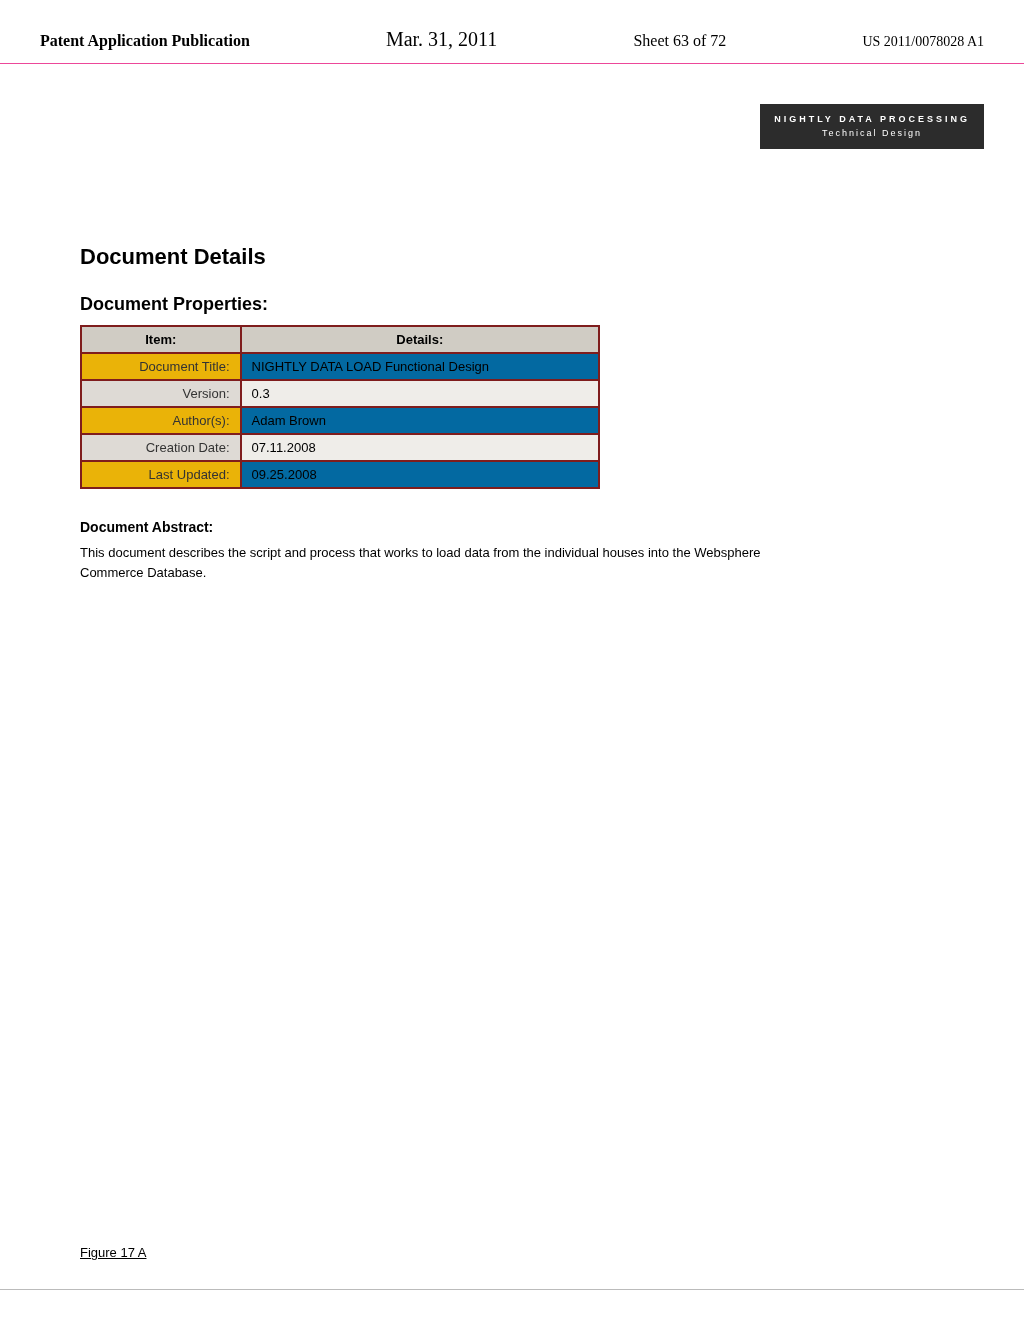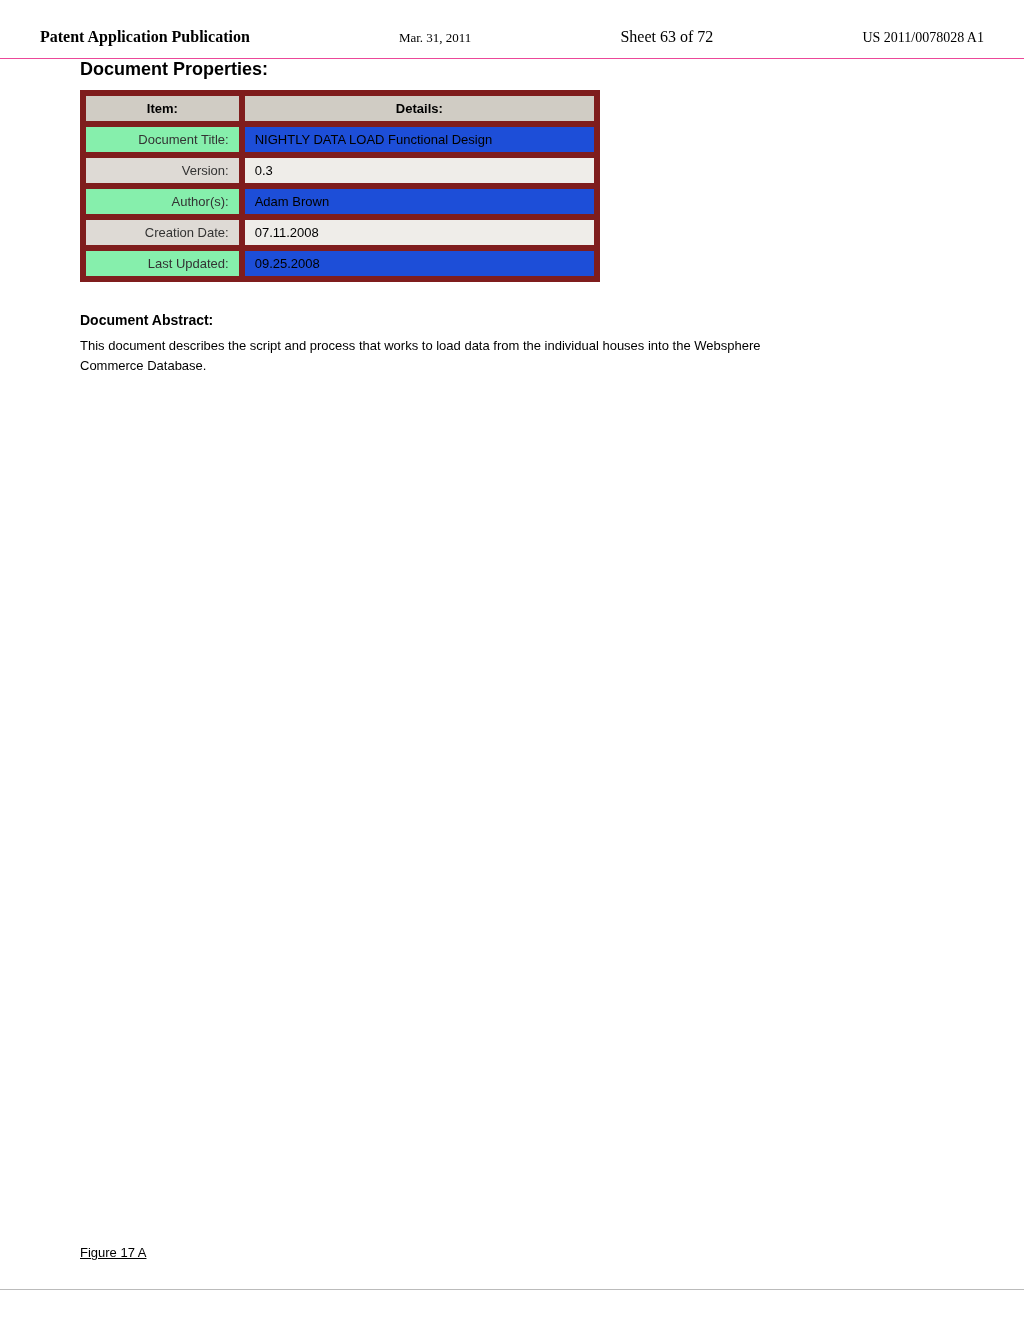--- a/index.html
+++ b/index.html
@@ -34,21 +34,21 @@
       border-bottom: 1px solid #ec4899;
     }
 
     .header-patent {
       font-size: 16px;
       font-weight: bold;
       font-family: 'Times New Roman', Times, serif;
     }
 
     .header-date {
-      font-size: 13px;
+      font-size: 20px;
       font-family: 'Times New Roman', Times, serif;
     }
 
     .header-sheet {
       font-size: 16px;
       font-family: 'Times New Roman', Times, serif;
     }
 
     .header-us {
       font-size: 14px;
@@ -108,43 +108,43 @@
 
     
     .properties-table {
       width: 520px;
       border-collapse: collapse;
       margin-bottom: 30px;
     }
 
     .properties-table th,
     .properties-table td {
-      border: 6px solid #7f1d1d;
+      border: 2px solid #7f1d1d;
       padding: 5px 10px;
       font-size: 13px;
       font-family: Arial, Helvetica, sans-serif;
     }
 
     .properties-table thead tr th {
       background: #d0ccc4;
       font-weight: bold;
       text-align: center;
       font-size: 13px;
     }
 
     .properties-table tbody tr td:first-child {
       text-align: right;
-      background: #86efac;
+      background: #eab308;
       font-weight: normal;
       width: 160px;
       color: #333333;
     }
 
     .properties-table tbody tr td:last-child {
-      background: #1d4ed8;
+      background: #0369a1;
       text-align: left;
       width: 360px;
     }
 
     .properties-table tbody tr:nth-child(even) td:first-child {
       background: #dedad5;
     }
 
     .properties-table tbody tr:nth-child(even) td:last-child {
       background: #efede9;
@@ -189,23 +189,30 @@
 
 <div class="page-container">
 
   <div class="header">
     <span class="header-patent">Patent Application Publication</span>
     <span class="header-date">Mar. 31, 2011</span>
     <span class="header-sheet">Sheet 63 of 72</span>
     <span class="header-us">US 2011/0078028 A1</span>
   </div>
 
+  <div class="watermark-area">
+    <div class="nightly-banner">
+      <div class="line1">NIGHTLY DATA PROCESSING</div>
+      <div class="line2">Technical Design</div>
+    </div>
+  </div>
 
   <div class="main-content">
 
+    <h1 class="doc-details-title">Document Details</h1>
 
     <h2 class="doc-properties-title">Document Properties:</h2>
 
     <table class="properties-table">
       <thead>
         <tr>
           <th>Item:</th>
           <th>Details:</th>
         </tr>
       </thead>

